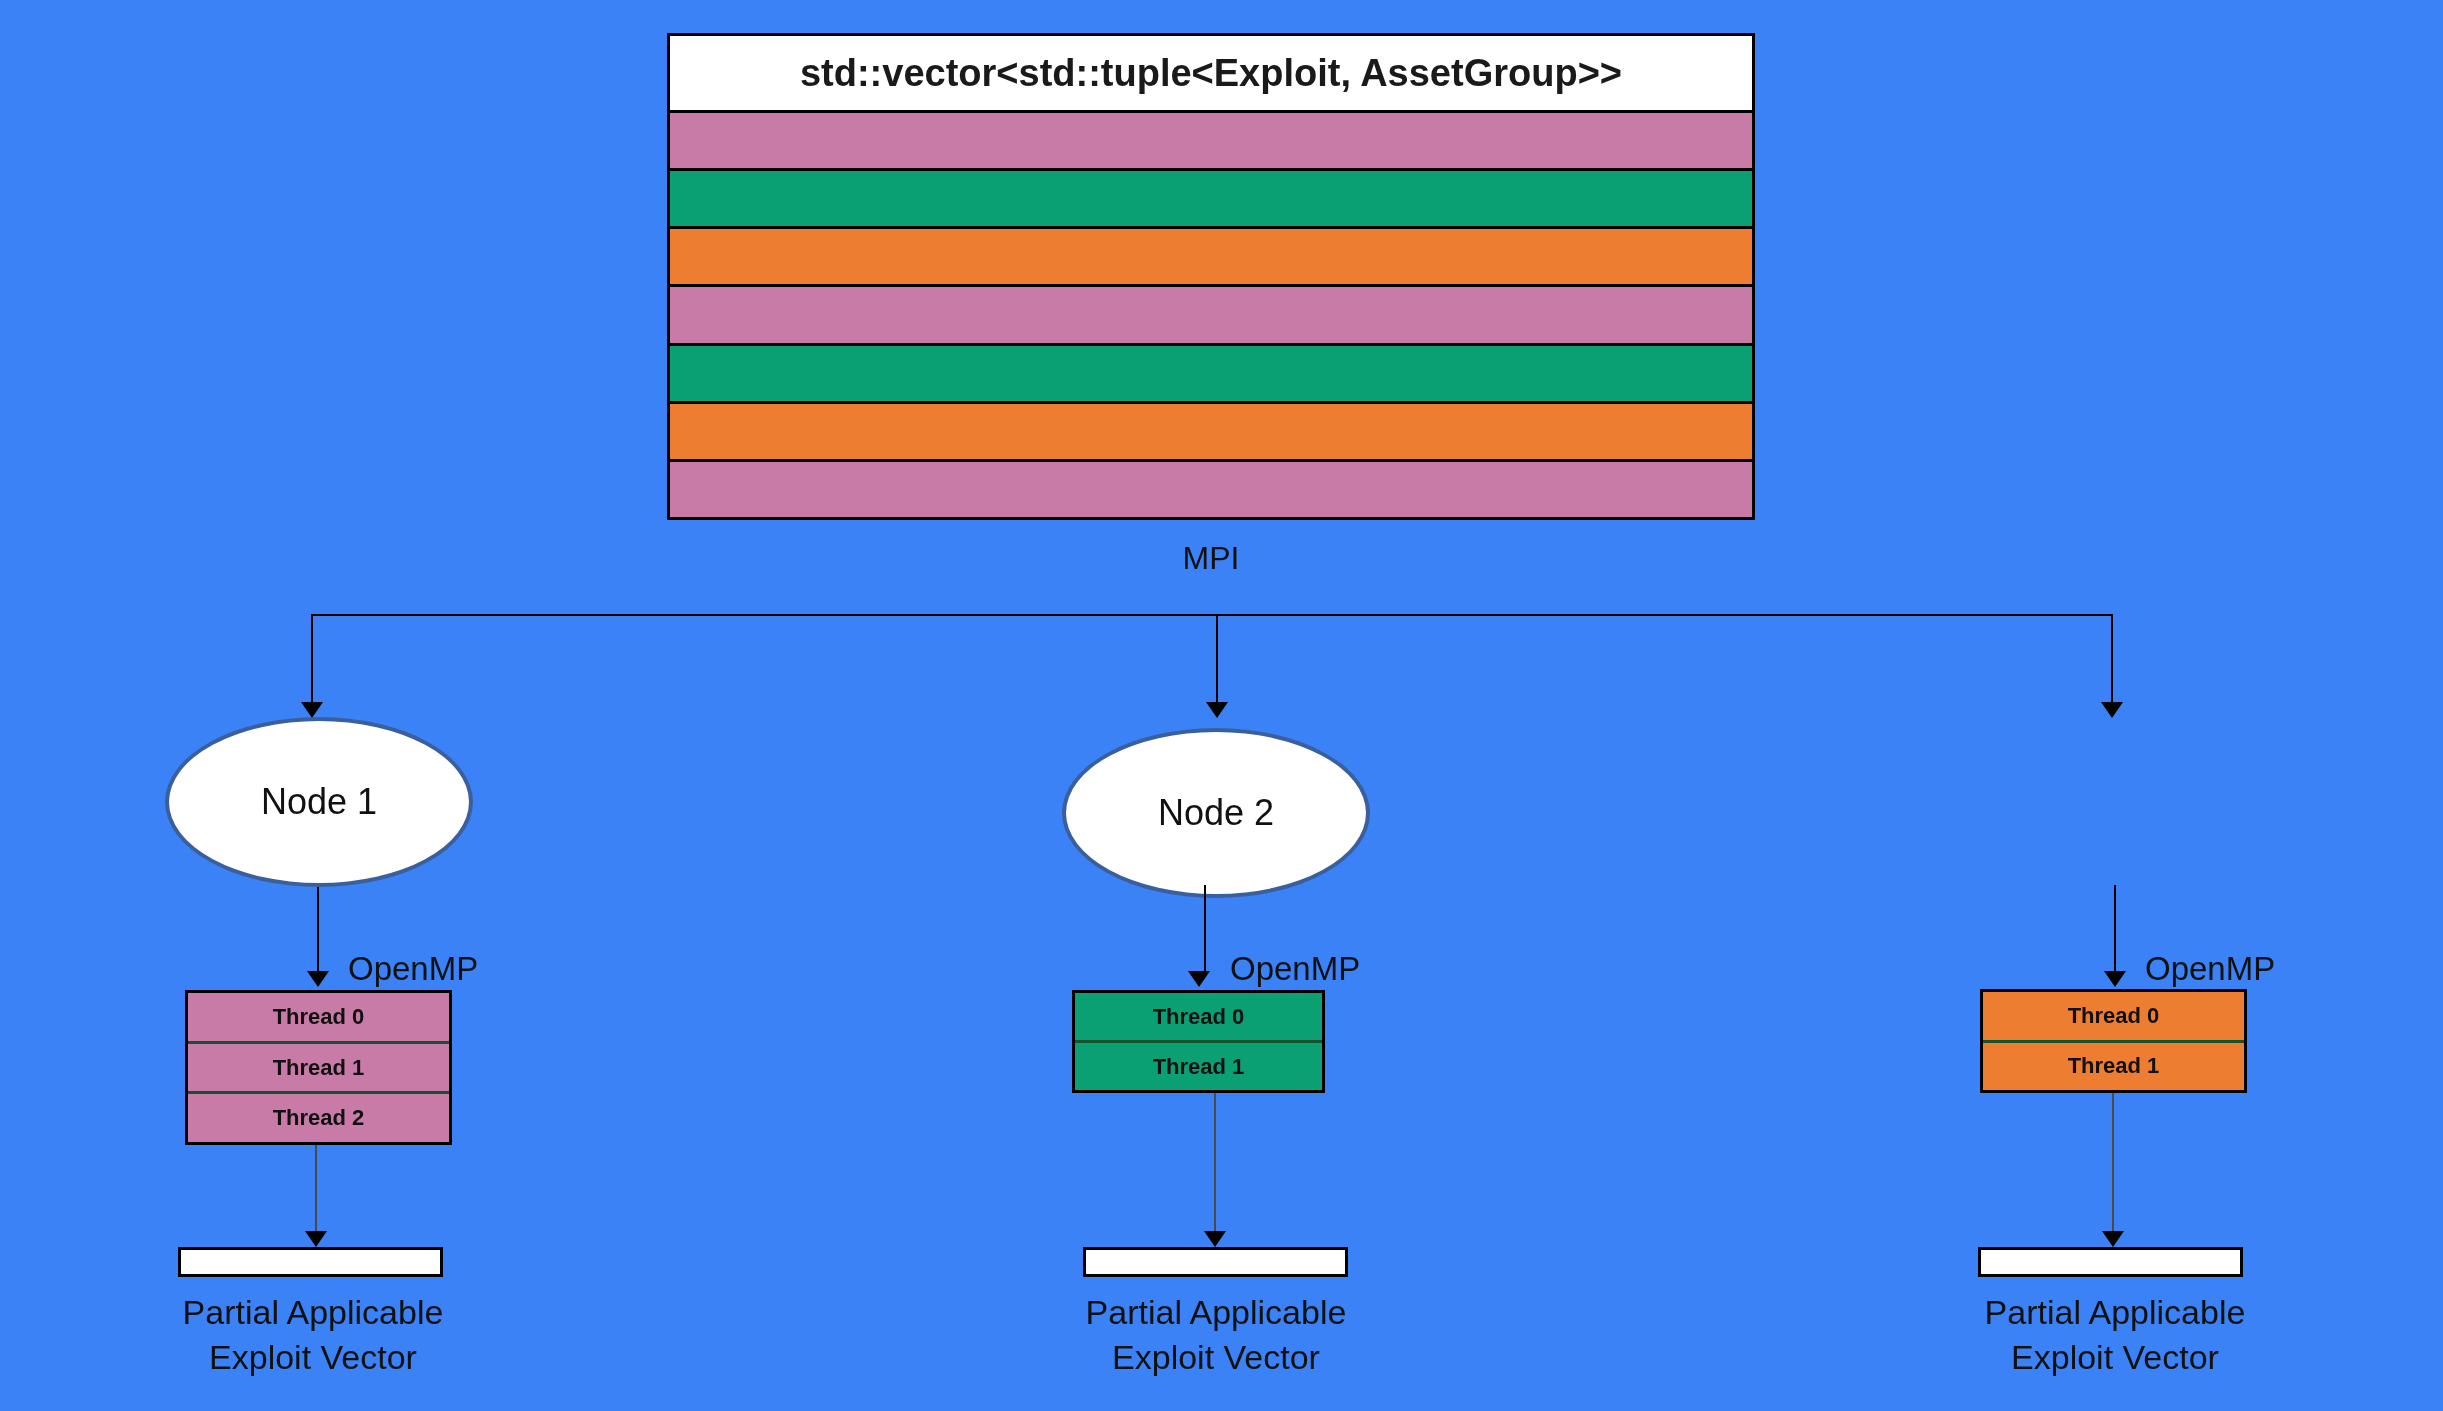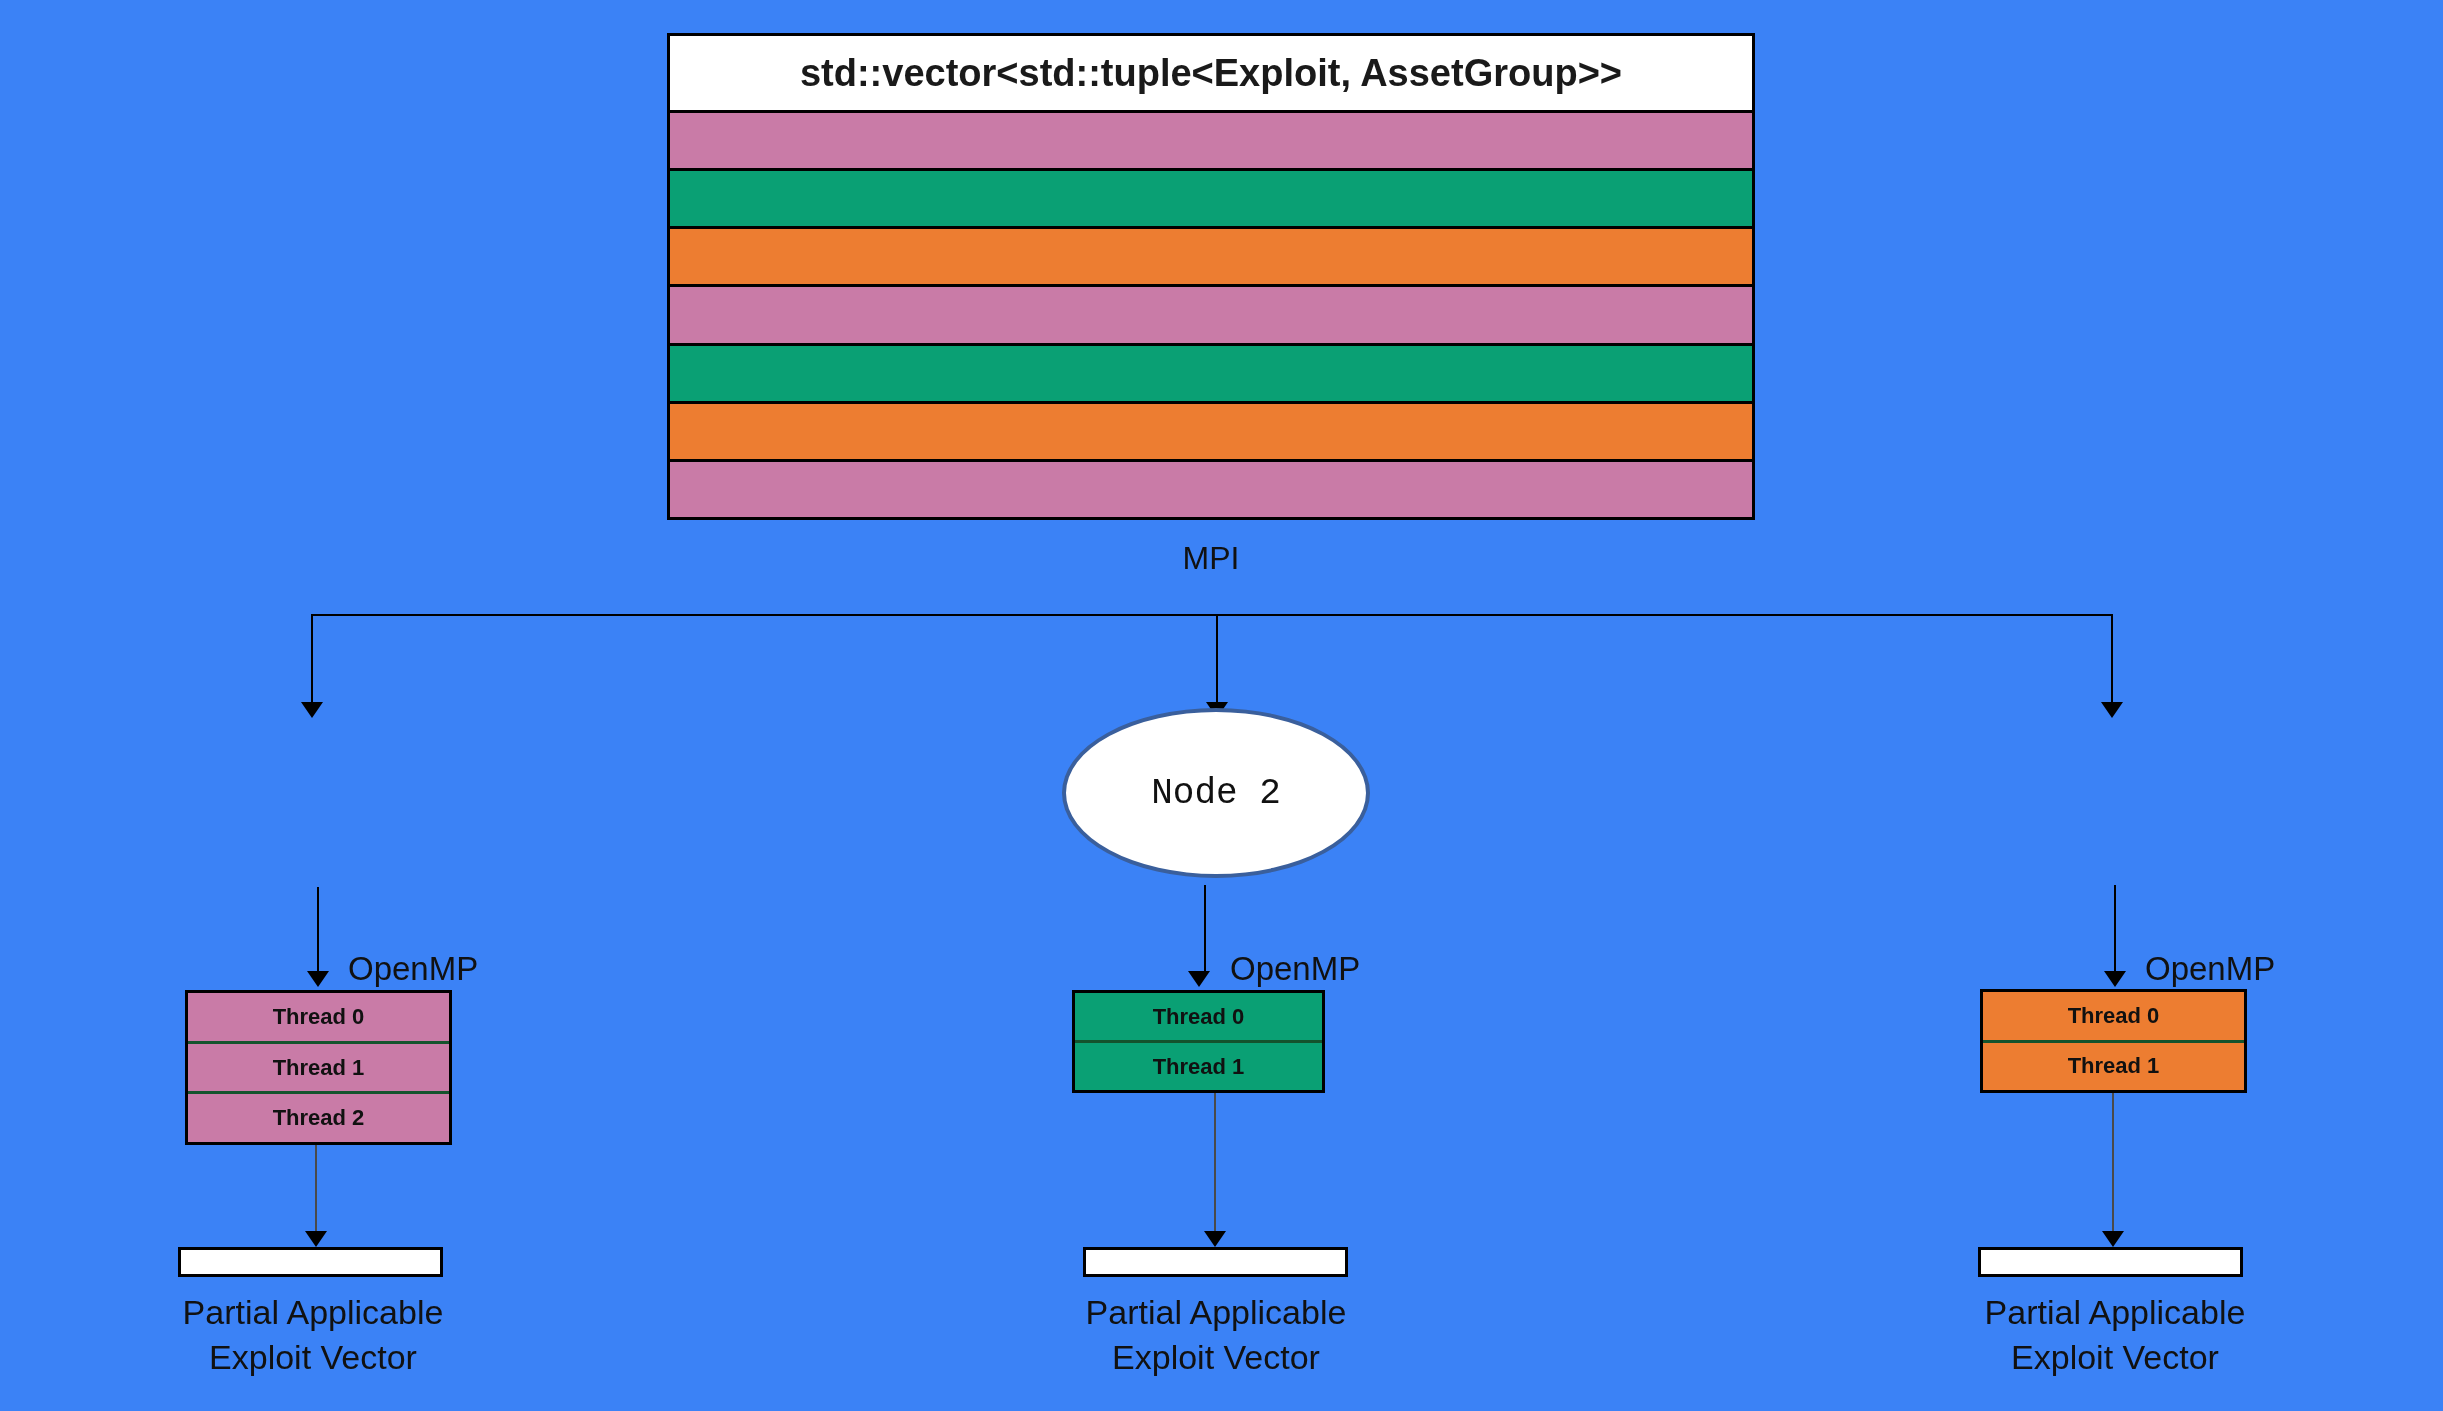--- a/index.html
+++ b/index.html
@@ -126,21 +126,24 @@
   <div class="abs mpi-label">MPI</div>
 
   <div class="abs hline" style="left:312px; top:614px; width:1801px;"></div>
   <div class="abs vline" style="left:311px; top:614px; height:90px;"></div>
   <div class="abs vline" style="left:1216px; top:614px; height:90px;"></div>
   <div class="abs vline" style="left:2111px; top:614px; height:90px;"></div>
   <div class="abs arrow-down" style="left:301px; top:702px;"></div>
   <div class="abs arrow-down" style="left:1206px; top:702px;"></div>
   <div class="abs arrow-down" style="left:2101px; top:702px;"></div>
 
-  <div class="abs node-ellipse" style="left:1062px; top:708px;font-family:Liberation Mono, monospace;">
+  <div class="abs node-ellipse" style="left:165px; top:717px;">
+    <span>Node 1</span>
+  </div>
+  <div class="abs node-ellipse" style="left:1062px; top:728px;">
     <span>Node 2</span>
   </div>
 
   <div class="abs vline" style="left:317px; top:887px; height:86px;"></div>
   <div class="abs arrow-down" style="left:307px; top:971px;"></div>
   <div class="abs openmp-label" style="left:348px; top:905px;">OpenMP</div>
 
   <div class="abs vline" style="left:1204px; top:885px; height:88px;"></div>
   <div class="abs arrow-down" style="left:1188px; top:971px;"></div>
   <div class="abs openmp-label" style="left:1230px; top:905px;">OpenMP</div>

